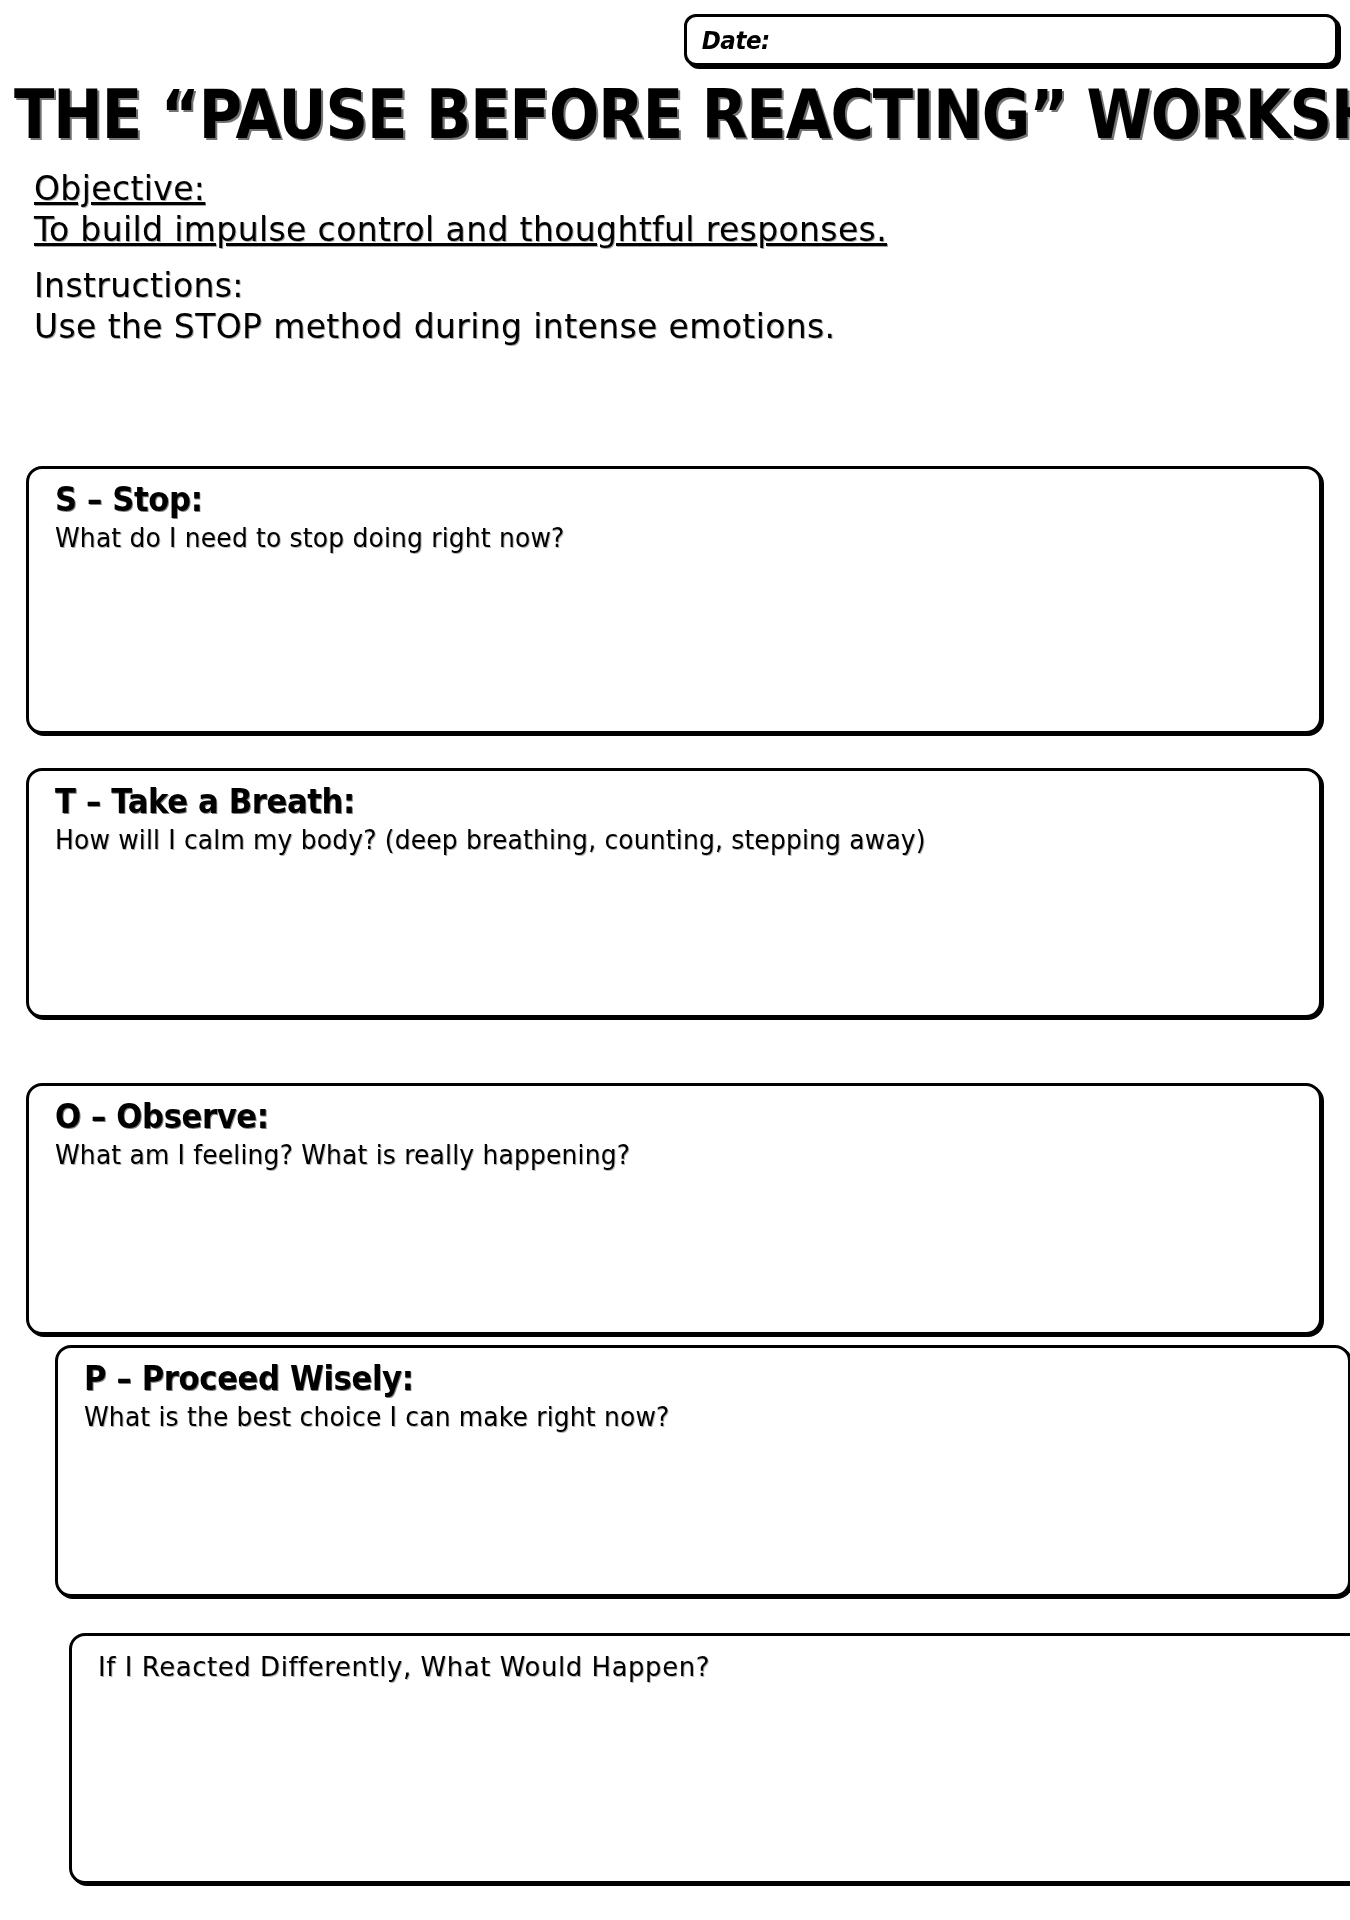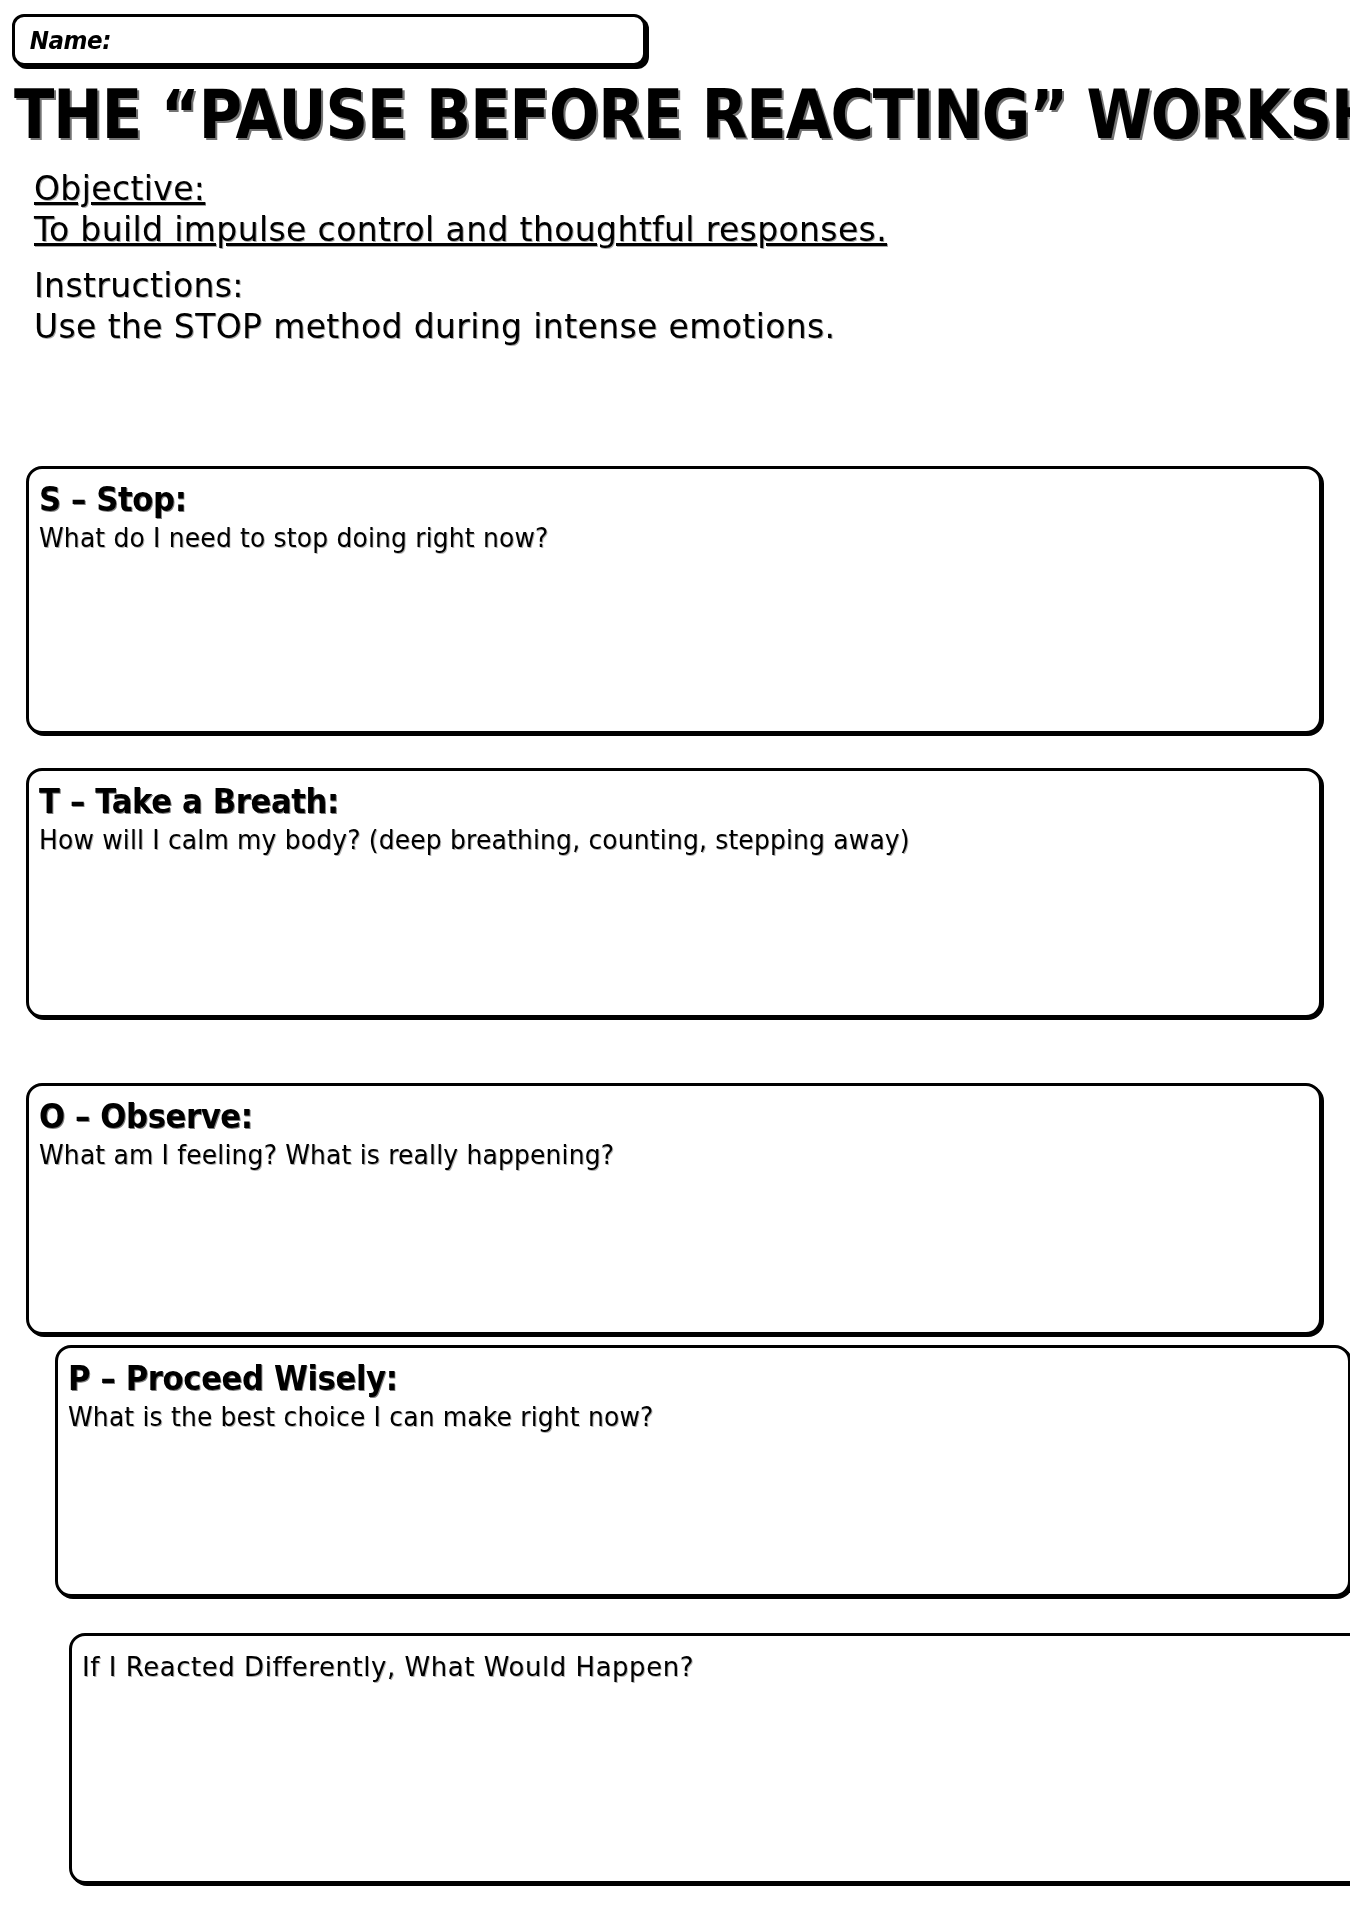--- a/index.html
+++ b/index.html
@@ -93,21 +93,21 @@
     position: absolute;
     left: 26px;
     width: 1296px;
     box-sizing: border-box;
     border: 3px solid #000;
     border-radius: 16px;
     background: #fff;
     box-shadow: 2px 2px 0 0 #000;
   }
   .answer-box .box-inner {
-    padding: 14px 16px 0 10px;
+    padding: 14px 16px 0 26px;
   }
   .box-heading {
     font-family: "DejaVu Sans", sans-serif;
     font-weight: 700;
     font-size: 33px;
     line-height: 1.05;
     letter-spacing: -0.4px;
     white-space: nowrap;
     transform: scaleX(0.93);
     transform-origin: left top;
@@ -136,24 +136,24 @@
   #box-breath    { top: 768px;  height: 250px; }
   #box-observe   { top: 1055px; height: 252px; margin-top: 28px; }
   #box-proceed   { top: 1345px; height: 252px; margin-left: 29px; }
   #box-reflect   { top: 1633px; height: 251px; margin-left: 43px; }
 </style>
 </head>
 <body>
 
 <div class="header-row">
 
-  <div class="field-box name">
-    <span class="field-label">Name:</span>
+
+  <div class="field-box date">
+    <span class="field-label">Date:</span>
   </div>
-
 
 </div>
 
 <div class="worksheet-title">THE “PAUSE BEFORE REACTING” WORKSHEET</div>
 
 <div class="intro objective">
   <div class="intro-heading">Objective:</div>
   <div class="intro-text">To build impulse control and thoughtful responses.</div>
 </div>
 

